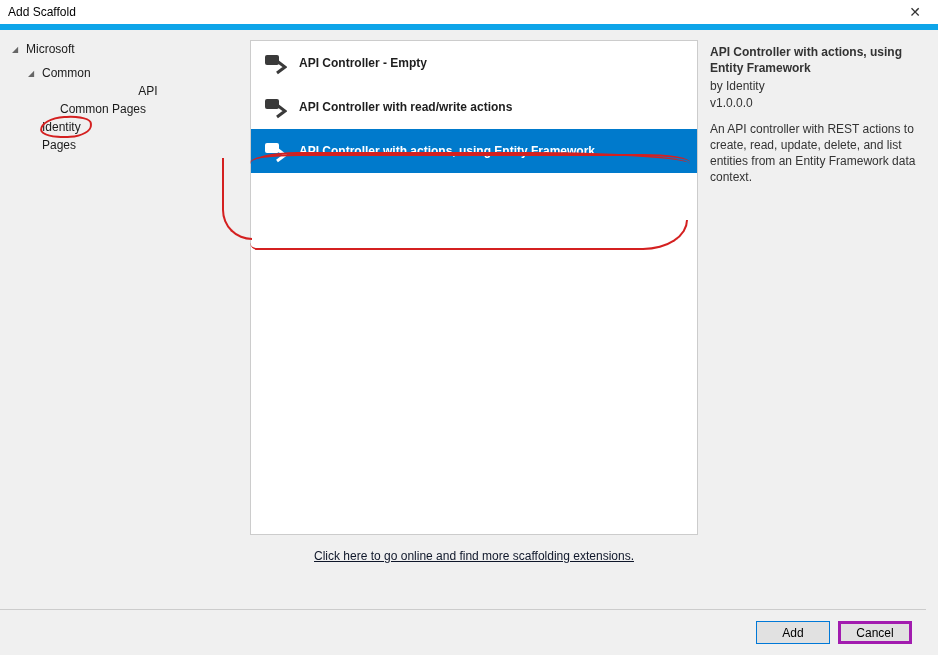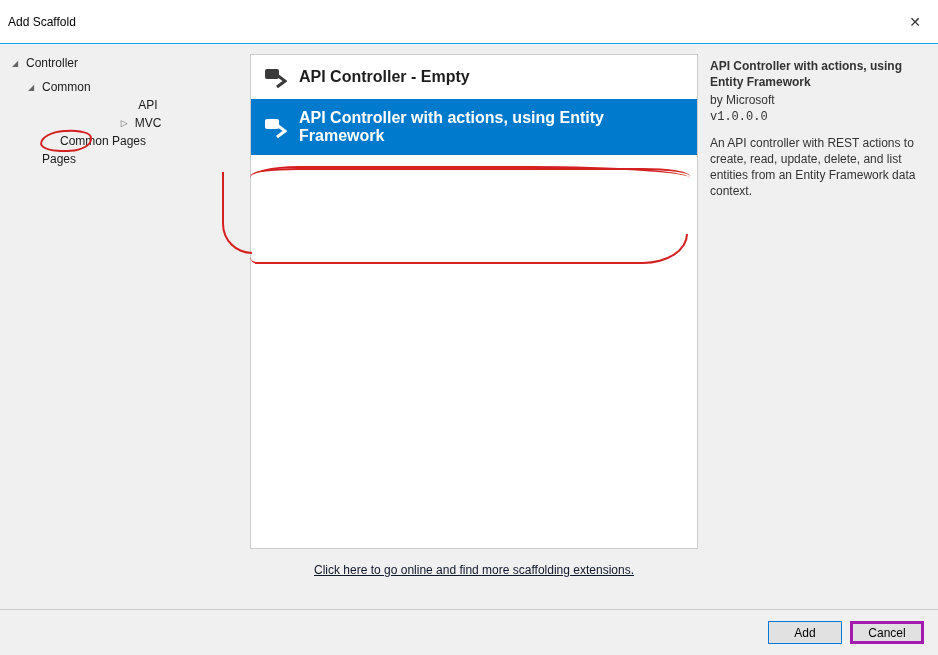--- a/index.html
+++ b/index.html
@@ -6,23 +6,23 @@
     body {
       font-family: "Segoe UI", Tahoma, sans-serif;
       font-size: 12px;
       background: #f0f0f0;
       width: 938px;
       height: 655px;
       overflow: hidden;
       position: relative;
     }
     .titlebar {
-      height: 44px;
+      height: 30px;
       background: #fff;
-      border-bottom: 1px solid #0ea5e9;
+      border-bottom: 6px solid #0ea5e9;
       display: flex;
       align-items: center;
       padding: 0 8px;
       justify-content: space-between;
     }
     .titlebar-title { font-size: 12px; color: #000; }
     .close-btn {
       width: 30px; height: 20px;
       display: flex; align-items: center; justify-content: center;
       font-size: 14px; color: #333; cursor: pointer;
@@ -79,43 +79,43 @@
       color: #1e1e1e;
     }
     .list-item.selected {
       background: #007acc;
       color: #fff;
     }
     .scaffold-icon {
       width: 24px; height: 24px;
       flex-shrink: 0;
     }
-    .list-label { font-weight: 600; font-size: 16px; }
+    .list-label { font-weight: 600; font-size: 12px; }
     .online-link {
       text-align: center;
       padding: 14px 0 0 0;
       color: #0f172a;
       text-decoration: underline;
       cursor: pointer;
       font-size: 12px;
     }
     .details {
       width: 240px;
       padding: 14px 12px;
       color: #333;
       font-size: 12px;
       line-height: 1.35;
     }
     .details .d-title { font-weight: 700; margin-bottom: 2px; }
     .details .d-by { margin-top: 2px; }
-    .details .d-ver { margin-bottom: 10px; font-family: Liberation Mono, monospace; }
+    .details .d-ver { margin-bottom: 10px; }
     .details .d-desc { margin-bottom: 12px; }
     .footer {
       position: absolute;
-      bottom: 0; left: 0; right: 0;
+      bottom: 0; left: 0; right: 12px;
       height: 46px;
       border-top: 1px solid #ccc;
       background: #f0f0f0;
       display: flex;
       justify-content: flex-end;
       align-items: center;
       gap: 8px;
       padding-right: 14px;
     }
     .btn {
@@ -174,71 +174,80 @@
 <div class="titlebar">
   <span class="titlebar-title">Add Scaffold</span>
   <span class="close-btn">✕</span>
 </div>
 
 <div class="content">
 
   <div class="sidebar">
     <div class="tree-item lvl0">
       <span class="tree-arrow expanded"></span>
-      <span>Controller</span>
+      <span>Microsoft</span>
     </div>
     <div style="height:6px"></div>
     <div class="tree-item lvl1">
       <span class="tree-arrow expanded"></span>
       <span>Common</span>
     </div>
     <div class="tree-item lvl2">
       <span class="tree-arrow" style="width:10px"></span>
       <span>API</span>
     </div>
-    <div class="tree-item lvl2">
-      <span class="tree-arrow closed"></span>
-      <span>MVC</span>
-    </div>
     <div class="tree-item lvl3">
       <span>Common Pages</span>
+    </div>
+    <div class="tree-item lvl1">
+      <span class="tree-arrow" style="width:10px"></span>
+      <span>Identity</span>
     </div>
     <div class="tree-item lvl1">
       <span class="tree-arrow" style="width:10px"></span>
       <span>Pages</span>
     </div>
   </div>
 
   <div class="center">
     <div class="list">
       <div class="list-item">
         <span class="scaffold-icon">
           <svg viewBox="0 0 24 24">
               <rect x="2" y="4" width="14" height="10" rx="2" fill="#3a3a3a"></rect>
               <path d="M14 10 L22 16 L14 22" fill="none" stroke="#3a3a3a" stroke-width="3"></path>
             </svg>
         </span>
         <span class="list-label">API Controller - Empty</span>
       </div>
+      <div class="list-item">
+        <span class="scaffold-icon">
+          <svg viewBox="0 0 24 24">
+              <rect x="2" y="4" width="14" height="10" rx="2" fill="#3a3a3a"></rect>
+              <path d="M14 10 L22 16 L14 22" fill="none" stroke="#3a3a3a" stroke-width="3"></path>
+            </svg>
+        </span>
+        <span class="list-label">API Controller with read/write actions</span>
+      </div>
       <div class="list-item selected">
         <span class="scaffold-icon">
           <svg viewBox="0 0 24 24">
               <rect x="2" y="4" width="14" height="10" rx="2" fill="#fff"></rect>
               <path d="M14 10 L22 16 L14 22" fill="none" stroke="#fff" stroke-width="3"></path>
             </svg>
         </span>
         <span class="list-label">API Controller with actions, using Entity Framework</span>
       </div>
     </div>
     <div class="online-link">Click here to go online and find more scaffolding extensions.</div>
   </div>
 
   <div class="details">
     <div class="d-title">API Controller with actions, using Entity Framework</div>
-    <div class="d-by">by Microsoft</div>
+    <div class="d-by">by Identity</div>
     <div class="d-ver">v1.0.0.0</div>
     <div class="d-desc">An API controller with REST actions to create, read, update, delete, and list entities from an Entity Framework data context.</div>
   </div>
 
   <div class="annot annot-api"></div>
   <div class="annot annot-big-top"></div>
   <div class="annot annot-big-top2"></div>
   <div class="annot annot-big-left"></div>
   <div class="annot annot-big-bottom"></div>
 

